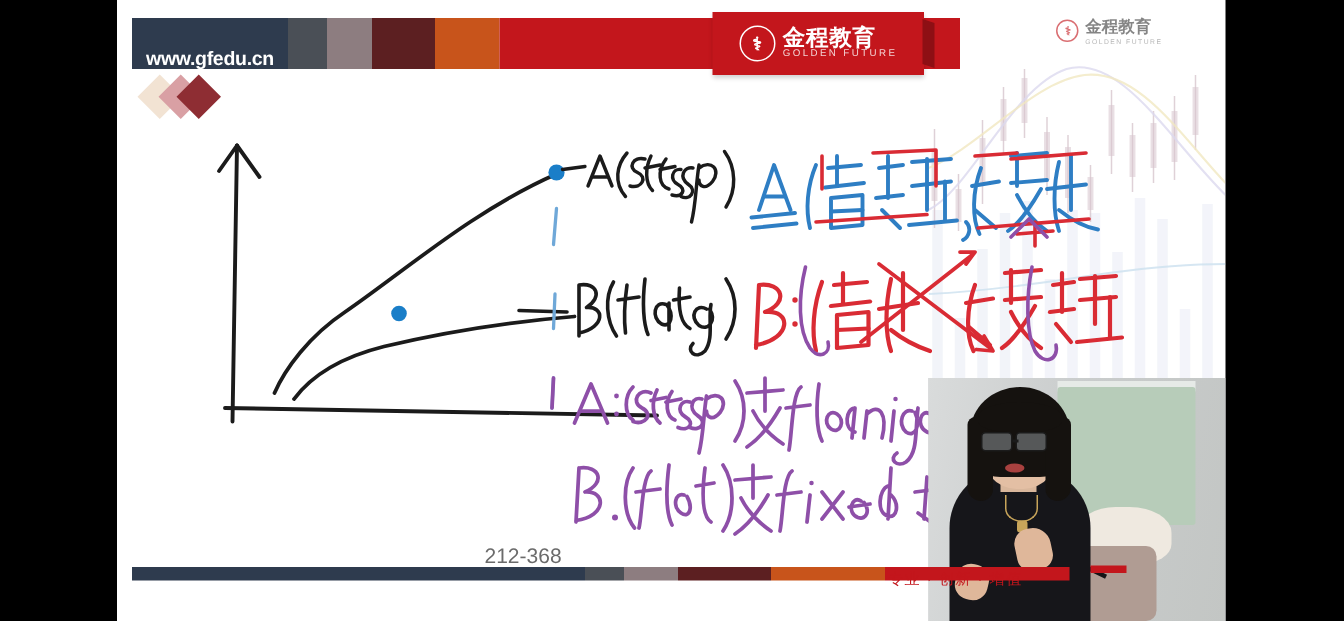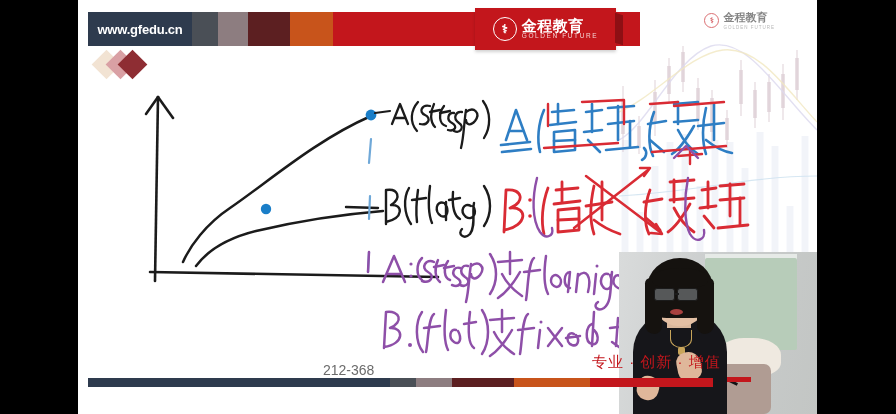--- a/index.html
+++ b/index.html
@@ -9,21 +9,21 @@
   #stage { position:relative; width:896px; height:414px; background:#000; }
 
   
   #slide { position:absolute; left:78px; top:0; width:739px; height:414px;
            background:#ffffff; overflow:hidden; }
 
   
   .hdr { position:absolute; left:10px; top:12px; width:552px; height:34px; display:flex; }
   .hdr .seg { height:100%; }
   .url-box { position:relative; width:104px; background:#2e3b4e; display:flex;
-             align-items:center; justify-content:center; }
+             align-items:flex-end; justify-content:center; }
   .url-box span { color:#fff; font-size:13px; font-weight:bold; letter-spacing:-.2px; }
 
   .logo-block { position:absolute; left:397px; top:8px; width:141px; height:42px;
                 background:#c3161c; display:flex; align-items:center; justify-content:center;
                 box-shadow:0 2px 3px rgba(0,0,0,.18); }
   .logo-block .lshape { position:absolute; right:-7px; top:6px; width:8px; height:30px;
                         background:#8e0f14; transform:skewY(18deg); }
   .logo-inner { display:flex; align-items:center; gap:5px; }
   .seal { width:24px; height:24px; border-radius:50%; border:1.4px solid #fff;
           display:flex; align-items:center; justify-content:center;
@@ -94,21 +94,21 @@
   .cam-mic-arm { position:absolute; left:88px; top:124px; width:32px; height:3px;
                  background:#141416; transform:rotate(26deg); }
 
   
   #board { position:absolute; left:0; top:0; width:739px; height:414px; }
 
   
   .footer { position:absolute; left:10px; bottom:27px; width:625px; height:9px; display:flex; }
   .footer .seg { height:100%; }
   .pagenum { position:absolute; left:245px; bottom:36px; font-size:14px; color:#6b6b6b; }
-  .tagline { position:absolute; left:514px; bottom:42px; font-size:15px; color:#c3161c;
+  .tagline { position:absolute; left:514px; bottom:21px; font-size:10px; color:#c3161c;
              letter-spacing:1px; white-space:nowrap;text-align:right; }
   .tag-dash { position:absolute; left:649px; bottom:32px; width:24px; height:5px; background:#c3161c; }
 </style>
 </head>
 <body>
 
 <div id="stage">
 
   <div id="slide">
 

